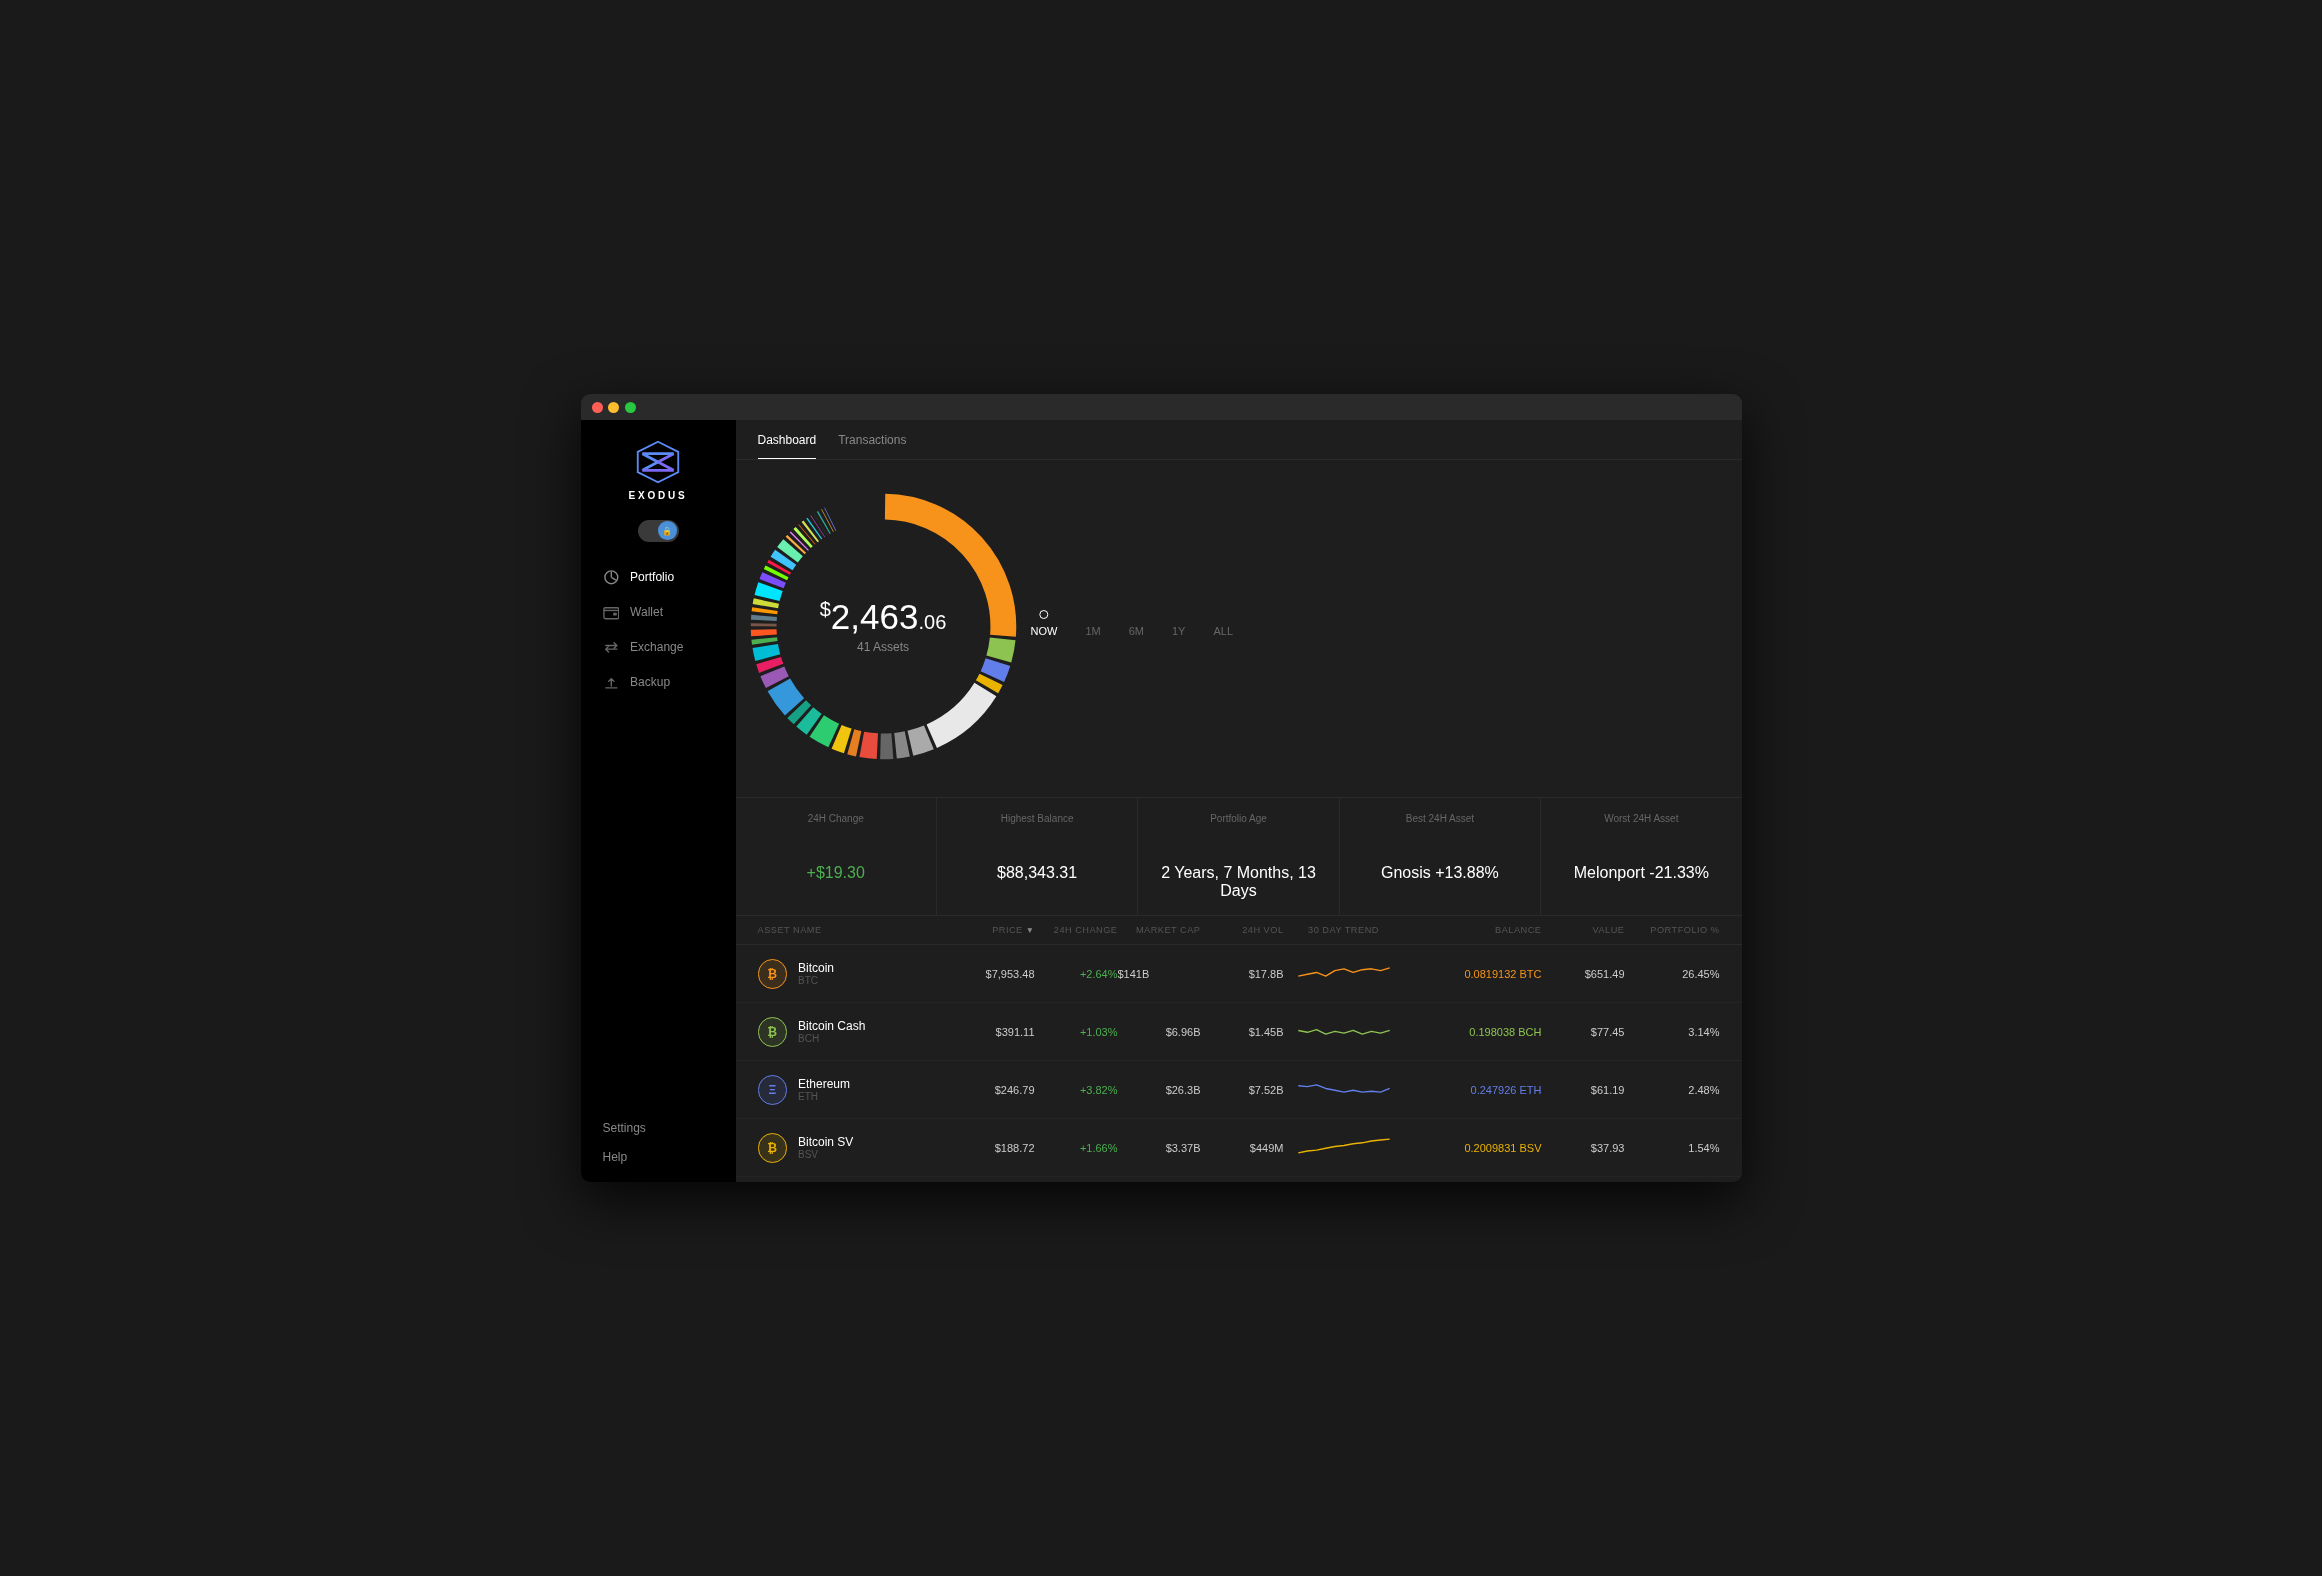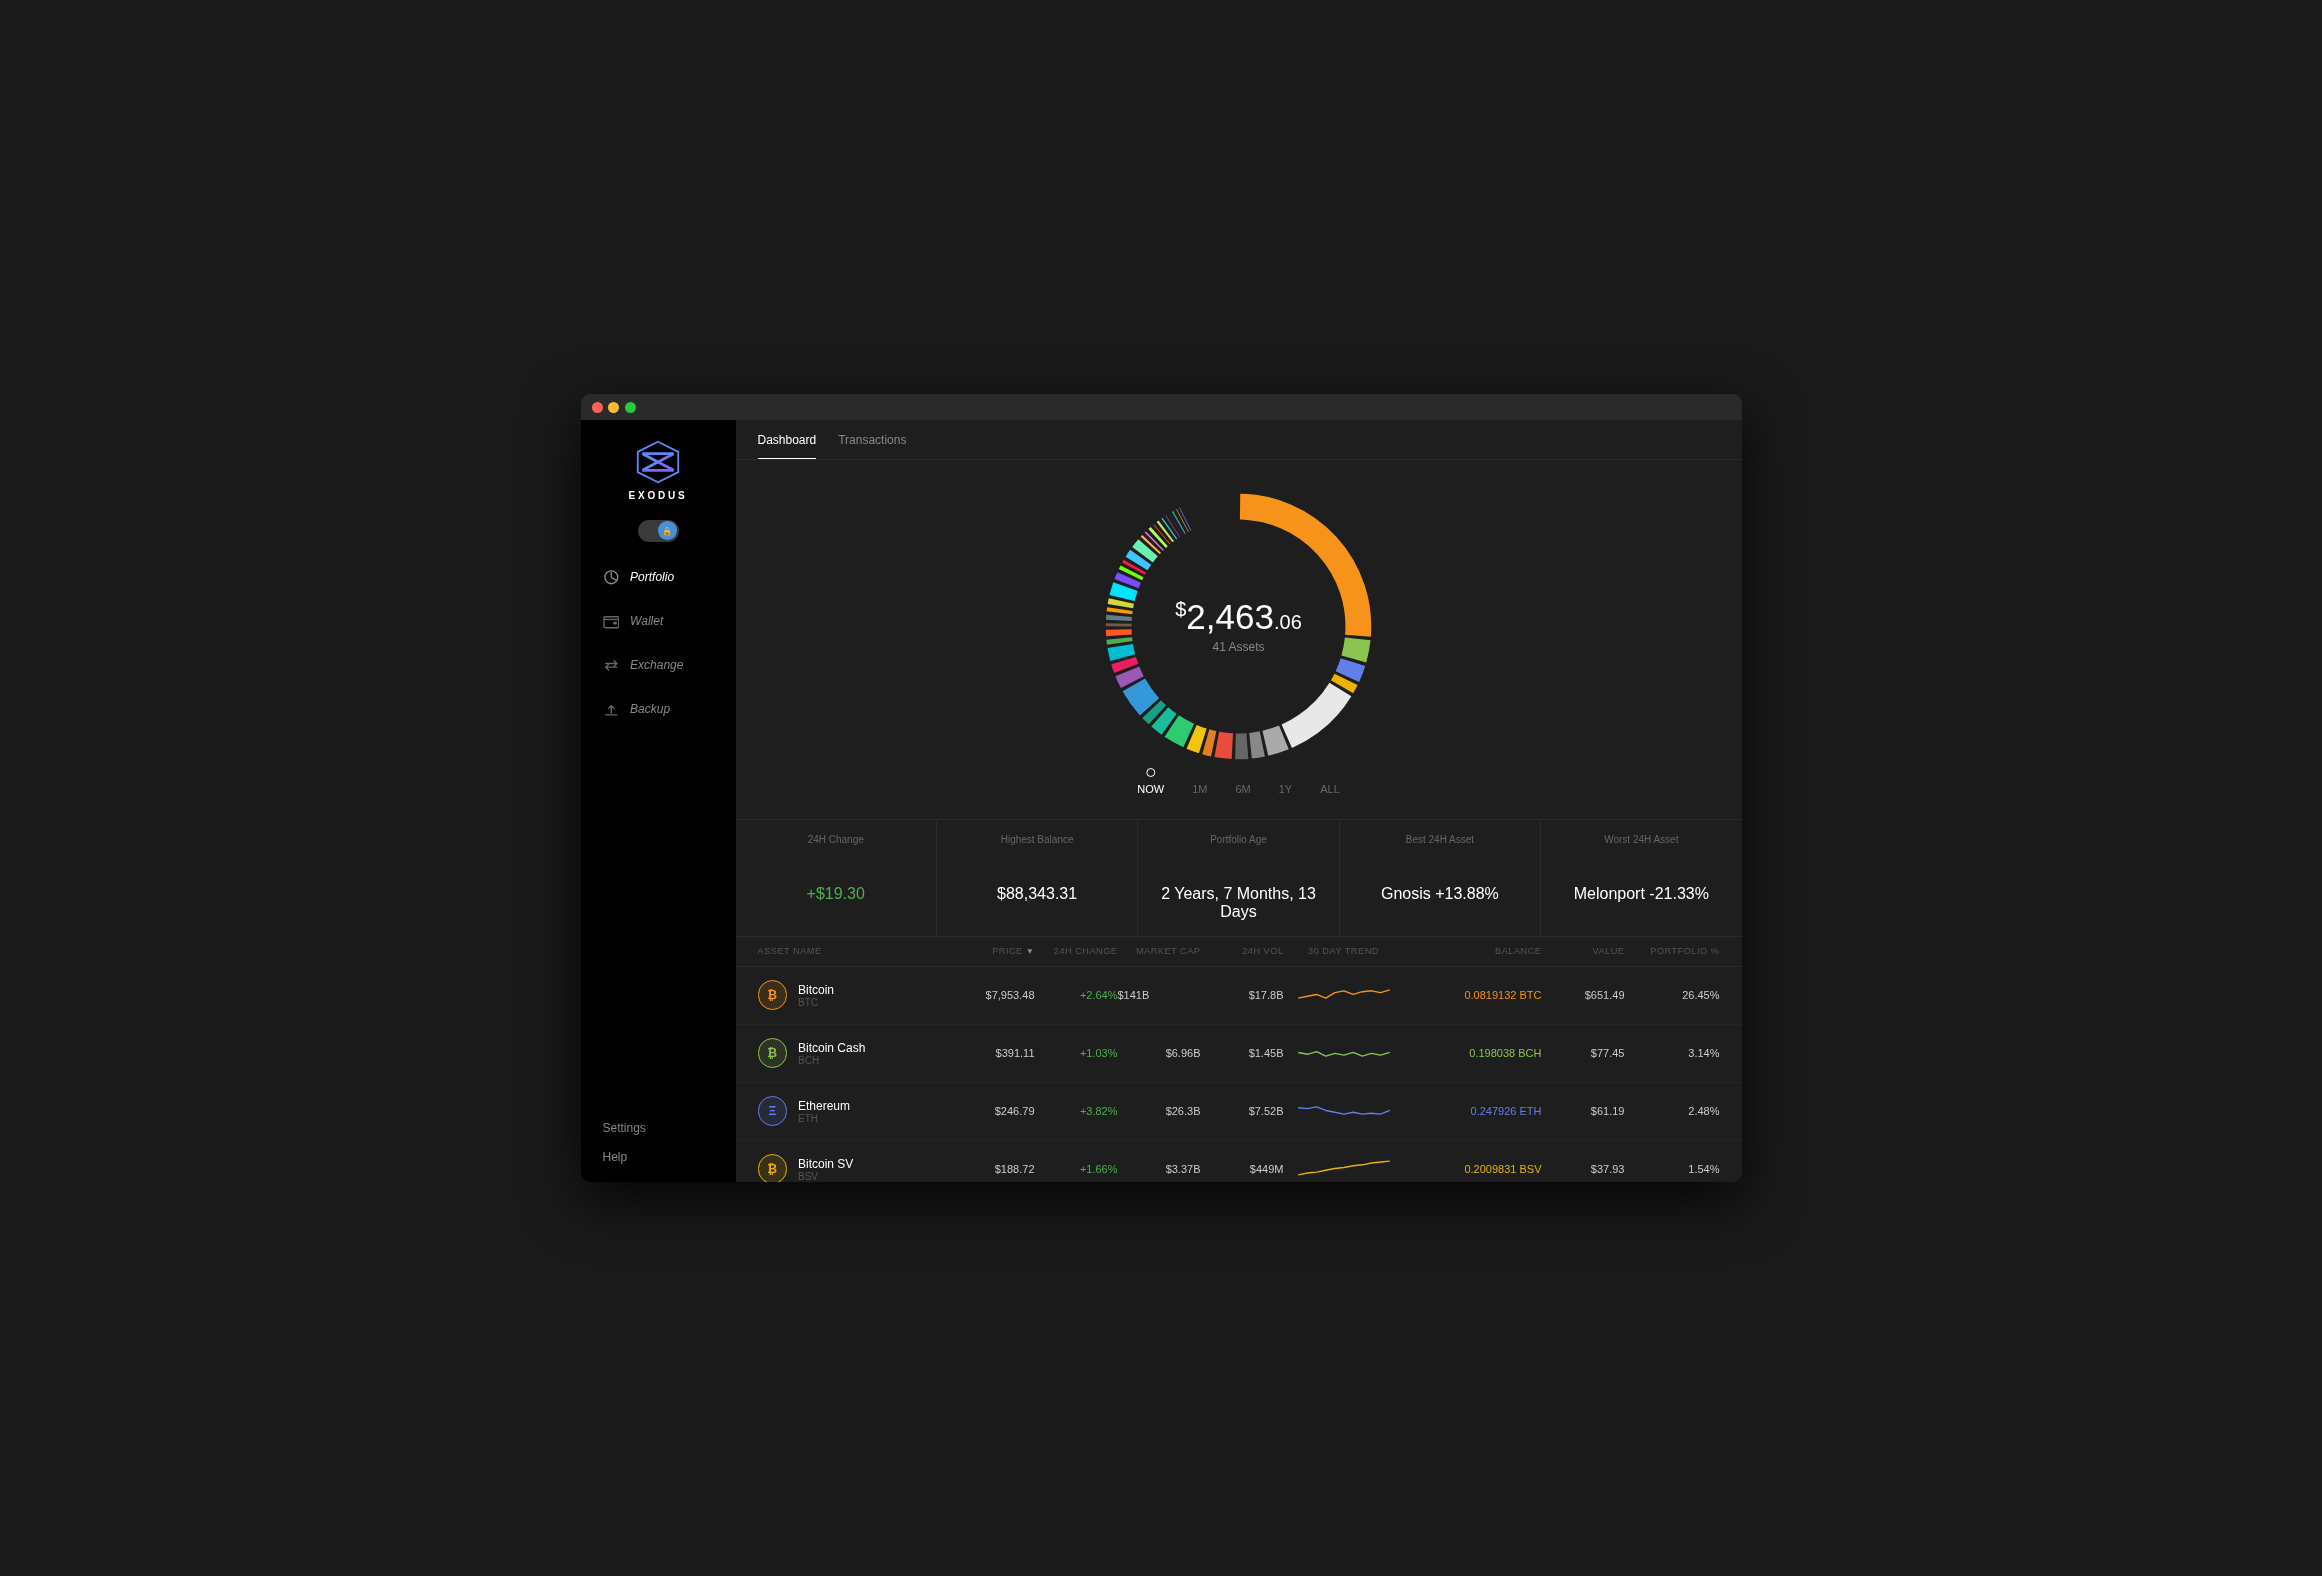--- a/index.html
+++ b/index.html
@@ -99,23 +99,22 @@
       align-items: center;
       justify-content: center;
     }
     .lock-icon-small {
       color: white;
       font-size: 8.3px;
     }
     .nav-items {
       display: flex;
       flex-direction: column;
-      gap: 9px;
+      gap: 0;
       padding: 0 11px;
-      font-style: italic;
     }
     .nav-item {
       display: flex;
       align-items: center;
       gap: 11px;
       padding: 9.2px 11px;
       border-radius: 5.5px;
       cursor: pointer;
       color: #888;
       font-size: 12px;
@@ -168,21 +167,21 @@
       flex: 1;
       overflow-y: auto;
       padding: 0;
     }
     .content-area::-webkit-scrollbar { width: 5.5px; }
     .content-area::-webkit-scrollbar-track { background: #1e1e1e; }
     .content-area::-webkit-scrollbar-thumb { background: #444; border-radius: 2.8px; }
     
     .chart-section {
       display: flex;
-      flex-direction: column;
+      flex-direction: row;
       align-items: center;
       padding: 18.5px 0 9.2px;
     }
     .donut-container {
       position: relative;
       width: 295px;
       height: 295px;
     }
     .donut-center {
       position: absolute;

